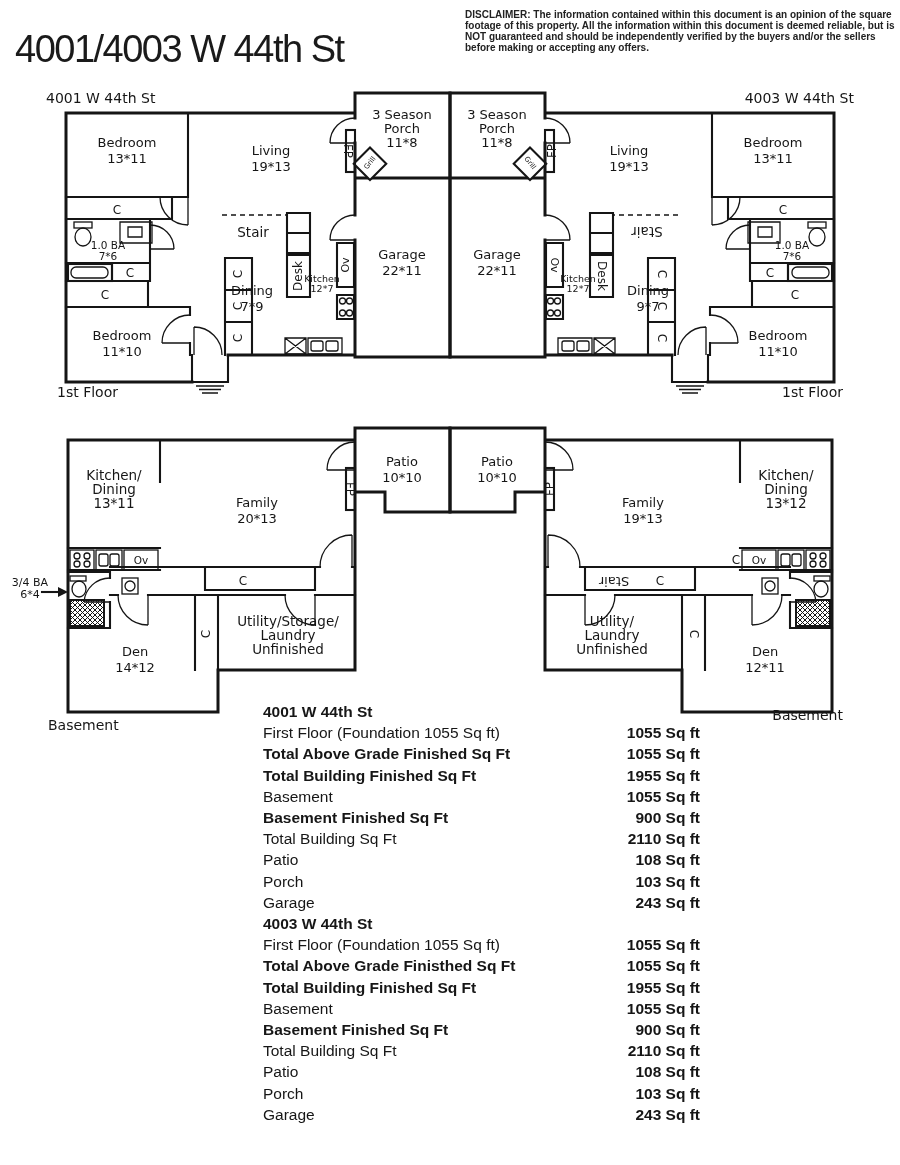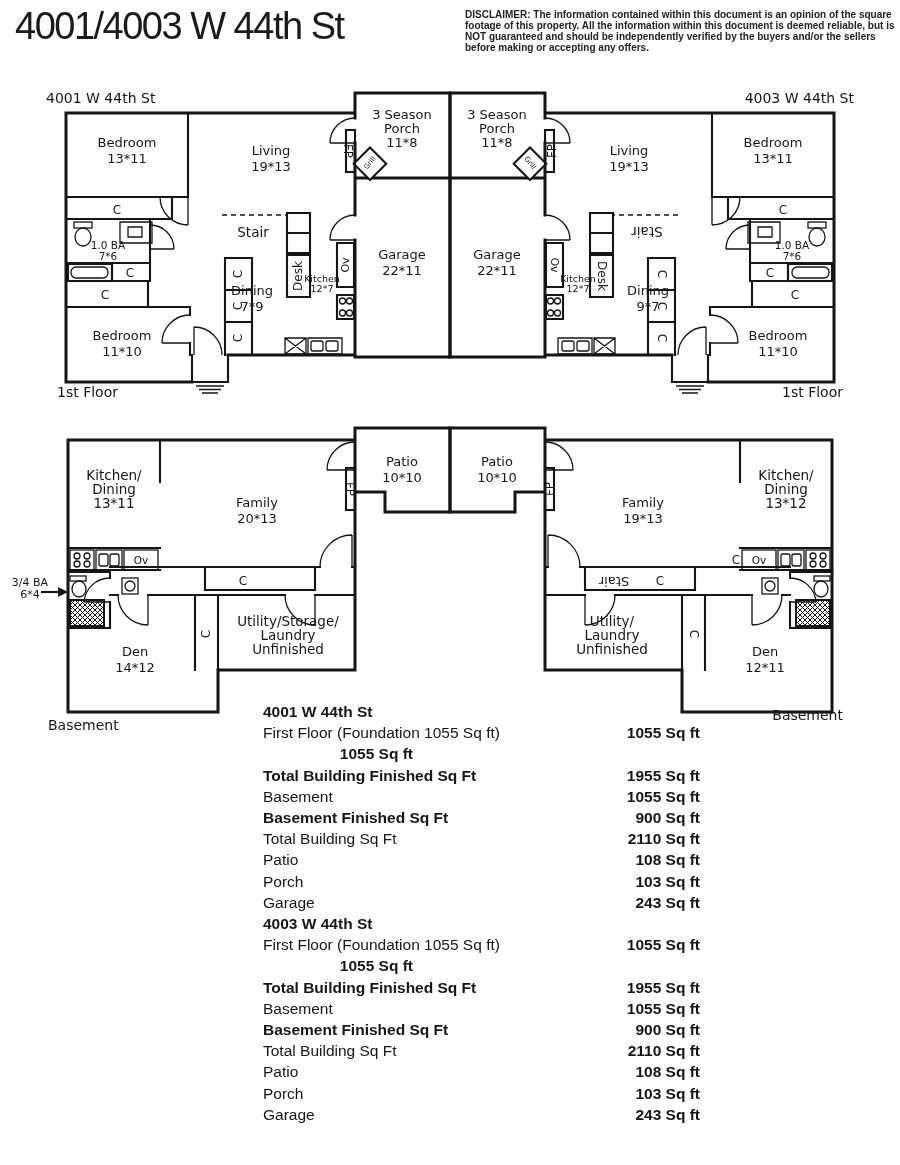--- a/index.html
+++ b/index.html
@@ -1,17 +1,17 @@
 <!DOCTYPE html>
 <html><head>
 <meta charset="utf-8">
 <style>
   html,body{margin:0;padding:0;background:#fff;}
   body{width:900px;height:1165px;position:relative;font-family:"Liberation Sans",sans-serif;color:#111;overflow:hidden;}
-  .page-title{position:absolute;left:15px;top:5px;font-size:38px;letter-spacing:-1.5px;font-weight:400;color:#1a1a1a;}
+  .page-title{position:absolute;left:15px;top:28px;font-size:38px;letter-spacing:-1.5px;font-weight:400;color:#1a1a1a;}
   .disclaimer{position:absolute;left:465px;top:9px;width:430px;font-size:10px;line-height:11px;color:#222;font-weight:bold;}
   svg{position:absolute;left:0;}
   #floor1-svg{top:85px;}
   #basement-svg{top:420px;}
   .w3{fill:none;stroke:#151515;stroke-width:3;stroke-linecap:square;}
   .w2{fill:none;stroke:#151515;stroke-width:2.1;stroke-linecap:square;}
   .w1{fill:none;stroke:#151515;stroke-width:1.3;stroke-linecap:butt;}
   .dash{stroke-dasharray:5,4;stroke-width:1.6;}
   .wh{fill:#fff;stroke:#151515;stroke-width:2.1;}
   text{fill:#161616;font-family:"DejaVu Sans",sans-serif;text-anchor:middle;}
@@ -218,20 +218,21 @@
 <div class="sq-table">
   <div class="sq-row bold">
       <span class="sq-label">4001 W 44th St</span>
       <span class="sq-value"></span>
     </div>
   <div class="sq-row">
       <span class="sq-label">First Floor (Foundation 1055 Sq ft)</span>
       <span class="sq-value">1055 Sq ft</span>
     </div>
   <div class="sq-row bold">
+      <span class="sq-label">Total Above Grade Finished Sq Ft</span>
       <span class="sq-value">1055 Sq ft</span>
     </div>
   <div class="sq-row bold">
       <span class="sq-label">Total Building Finished Sq Ft</span>
       <span class="sq-value">1955 Sq ft</span>
     </div>
   <div class="sq-row">
       <span class="sq-label">Basement</span>
       <span class="sq-value">1055 Sq ft</span>
     </div>
@@ -257,20 +258,21 @@
     </div>
   <div class="sq-row bold">
       <span class="sq-label">4003 W 44th St</span>
       <span class="sq-value"></span>
     </div>
   <div class="sq-row">
       <span class="sq-label">First Floor (Foundation 1055 Sq ft)</span>
       <span class="sq-value">1055 Sq ft</span>
     </div>
   <div class="sq-row bold">
+      <span class="sq-label">Total Above Grade Finisthed Sq Ft</span>
       <span class="sq-value">1055 Sq ft</span>
     </div>
   <div class="sq-row bold">
       <span class="sq-label">Total Building Finished Sq Ft</span>
       <span class="sq-value">1955 Sq ft</span>
     </div>
   <div class="sq-row">
       <span class="sq-label">Basement</span>
       <span class="sq-value">1055 Sq ft</span>
     </div>

